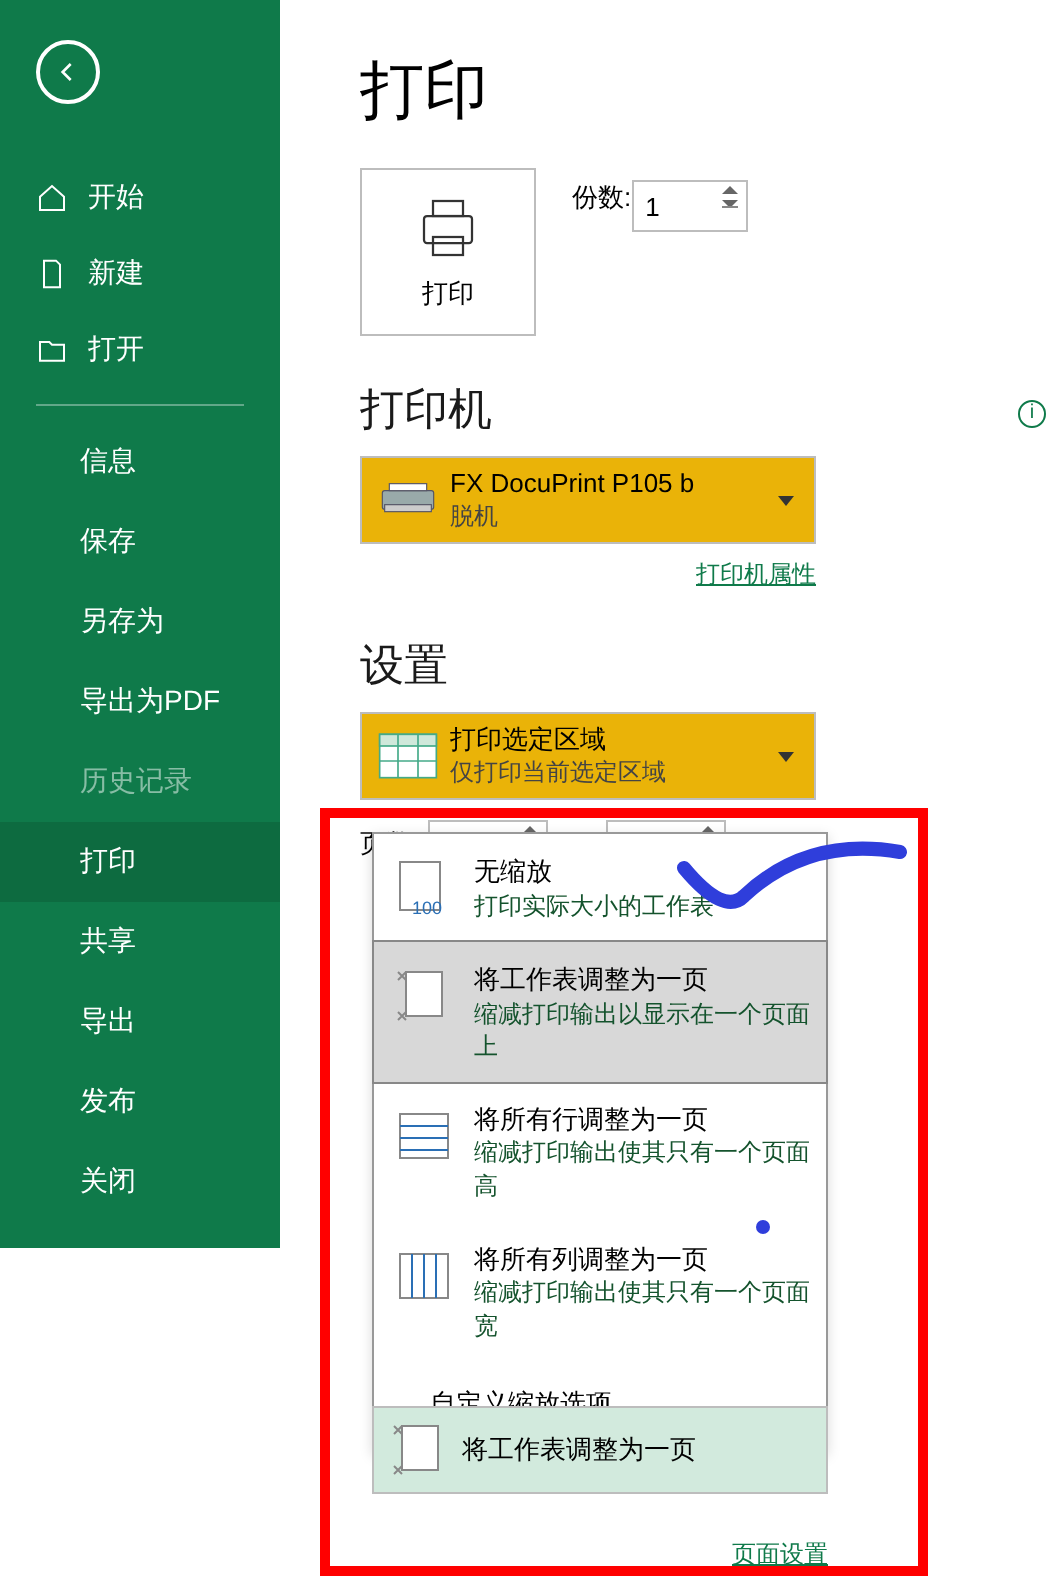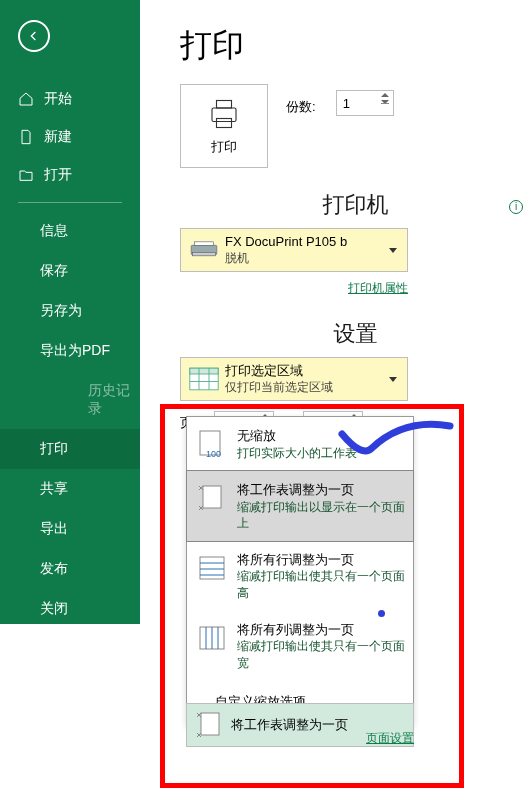--- a/index.html
+++ b/index.html
@@ -6,40 +6,40 @@
 body { width:531px; height:795px; background:#fff; overflow:hidden; position:relative; }
 .sidebar { position:absolute; left:0; top:0; width:140px; height:624px; background:#0f7a4a; color:#fff; }
 .back-btn { width:32px; height:32px; border:2px solid #fff; border-radius:50%; margin:20px 0 0 18px; display:flex; align-items:center; justify-content:center; cursor:pointer; }
 .back-btn svg { width:16px; height:16px; fill:none; stroke:#fff; stroke-width:2; }
 .nav-group1 { margin-top:28px; }
 .nav-item { display:flex; align-items:center; padding:10px 0 10px 18px; font-size:14px; cursor:pointer; }
 .nav-item .icon { width:16px; height:16px; margin-right:10px; display:flex; align-items:center; justify-content:center; }
 .nav-item .icon svg { stroke:#fff; stroke-width:1.5; fill:none; }
 .divider { height:1px; background:rgba(255,255,255,0.35); margin:8px 18px; }
 .nav-group2 .nav-item { padding:11px 0 11px 40px;align-items:flex-end; }
-.nav-item.disabled { color:rgba(255,255,255,0.5); cursor:default;margin-left:48px; }
+.nav-item.disabled { color:rgba(255,255,255,0.5); cursor:default; }
 .nav-item.active { background:#0d6b40; }
 .main { position:absolute; left:140px; top:0; width:391px; height:795px; padding:24px 0 0 40px; }
 h1.title { font-size:32px; font-weight:400; margin-bottom:16px; }
 .print-row { display:flex; align-items:flex-start; gap:18px; }
 .big-print-btn { width:88px; height:84px; border:1px solid #bdbdbd; background:#fff; display:flex; flex-direction:column; align-items:center; justify-content:center; gap:6px; cursor:pointer; }
 .big-print-btn svg { width:36px; height:36px; stroke:#333; fill:none; stroke-width:1.5; }
 .big-print-btn span { font-size:13px; }
-.copies { display:flex; align-items:flex-end; gap:20px; margin-top:6px; font-size:13px; }
+.copies { display:flex; align-items:flex-start; gap:0; margin-top:6px; font-size:13px; }
 .copies-input { width:58px; height:26px; border:1px solid #bdbdbd; padding:0 18px 0 6px; font-size:13px; position:relative; background:#fff; }
 .spinner { position:relative; }
 .spinner::after { content:""; position:absolute; right:2px; top:2px; width:14px; height:22px; background:
   linear-gradient(#888,#888) center/8px 1px no-repeat; }
 .spin-arrows { position:absolute; right:3px; top:2px; width:12px; display:flex; flex-direction:column; gap:1px; }
 .spin-arrows div { width:0; height:0; border-left:4px solid transparent; border-right:4px solid transparent; margin:1px auto; cursor:pointer; }
 .spin-arrows .up { border-bottom:4px solid #666; }
 .spin-arrows .down { border-top:4px solid #666; }
-h2.section { font-size:22px; font-weight:400; margin:22px 0 8px 0; color:#1a1a1a;text-align:center; }
+h2.section { font-size:22px; font-weight:400; margin:22px 0 8px 0; color:#1a1a1a; }
 .info-icon { position:absolute; right:8px; top:200px; width:14px; height:14px; color:#0f7a4a; border:1px solid #0f7a4a; border-radius:50%; font-size:10px; text-align:center; line-height:12px; cursor:pointer; }
-.dropdown { width:228px; border:1px solid #bdbdbd; background:#fef9c3; display:flex; align-items:center; padding:4px 6px; position:relative; cursor:pointer; }
+.dropdown { width:228px; border:1px solid #bdbdbd; background:#eab308; display:flex; align-items:center; padding:4px 6px; position:relative; cursor:pointer; }
 .dropdown .dd-icon { width:34px; height:34px; display:flex; align-items:center; justify-content:center; flex-shrink:0; }
 .dropdown .dd-text { flex:1; font-size:13px; line-height:1.3; padding-left:4px; }
 .dropdown .dd-sub { font-size:12px; color:#444; }
 .dropdown .caret { width:0; height:0; border-left:4px solid transparent; border-right:4px solid transparent; border-top:5px solid #333; margin:0 4px; }
 .printer-icon svg { width:28px; height:20px; }
 .link { color:#0f7a4a; font-size:12px; text-decoration:underline; cursor:pointer; }
 .link-row { width:228px; text-align:right; margin-top:6px; }
 .settings-icon svg { width:30px; height:24px; }
 .red-box { position:absolute; left:160px; top:404px; width:304px; height:384px; border:5px solid #ff0000; pointer-events:none; }
 .page-row { display:flex; align-items:center; gap:8px; font-size:13px; margin-top:10px; }
@@ -47,21 +47,21 @@
 .scaling-dropdown-open { position:absolute; left:186px; top:416px; width:228px; background:#fff; border:1px solid #999; box-shadow:0 2px 6px rgba(0,0,0,0.15); }
 .scale-opt { display:flex; padding:10px 8px; gap:8px; cursor:pointer; }
 .scale-opt.highlighted { background:#d8d8d8; border:1px solid #888; margin:-1px; }
 .scale-opt .opt-icon { width:34px; height:34px; flex-shrink:0; display:flex; align-items:center; justify-content:center; }
 .scale-opt .opt-text { font-size:13px; line-height:1.35; }
 .scale-opt .opt-sub { font-size:12px; color:#14532d; }
 .custom-opt { padding:12px 14px 14px 28px; font-size:13px; cursor:pointer; }
 .selected-scale { position:absolute; left:186px; top:703px; width:228px; border:1px solid #bdbdbd; background:#d2eadd; display:flex; align-items:center; padding:4px 6px; cursor:pointer; }
 .selected-scale .dd-icon { width:34px; height:34px; display:flex;align-items:center;justify-content:center; flex-shrink:0; }
 .selected-scale .dd-text { flex:1; font-size:13px; line-height:1.3; padding-left:4px; overflow:hidden; }
-.page-setup-link { position:absolute; left:186px; top:728px; width:228px; text-align:right; }
+.page-setup-link { position:absolute; left:186px; top:768px; width:228px; text-align:right; }
 .handdrawn { position:absolute; left:334px; top:420px; width:120px; height:40px; pointer-events:none; }
 .blue-dot { position:absolute; left:378px; top:610px; width:7px; height:7px; background:#2f3edb; border-radius:50%; pointer-events:none; }
 </style>
 </head>
 <body>
 
 <div class="sidebar">
   <div class="back-btn">
     <svg viewBox="0 0 24 24">
         <path d="M14 6l-6 6 6 6"></path>

